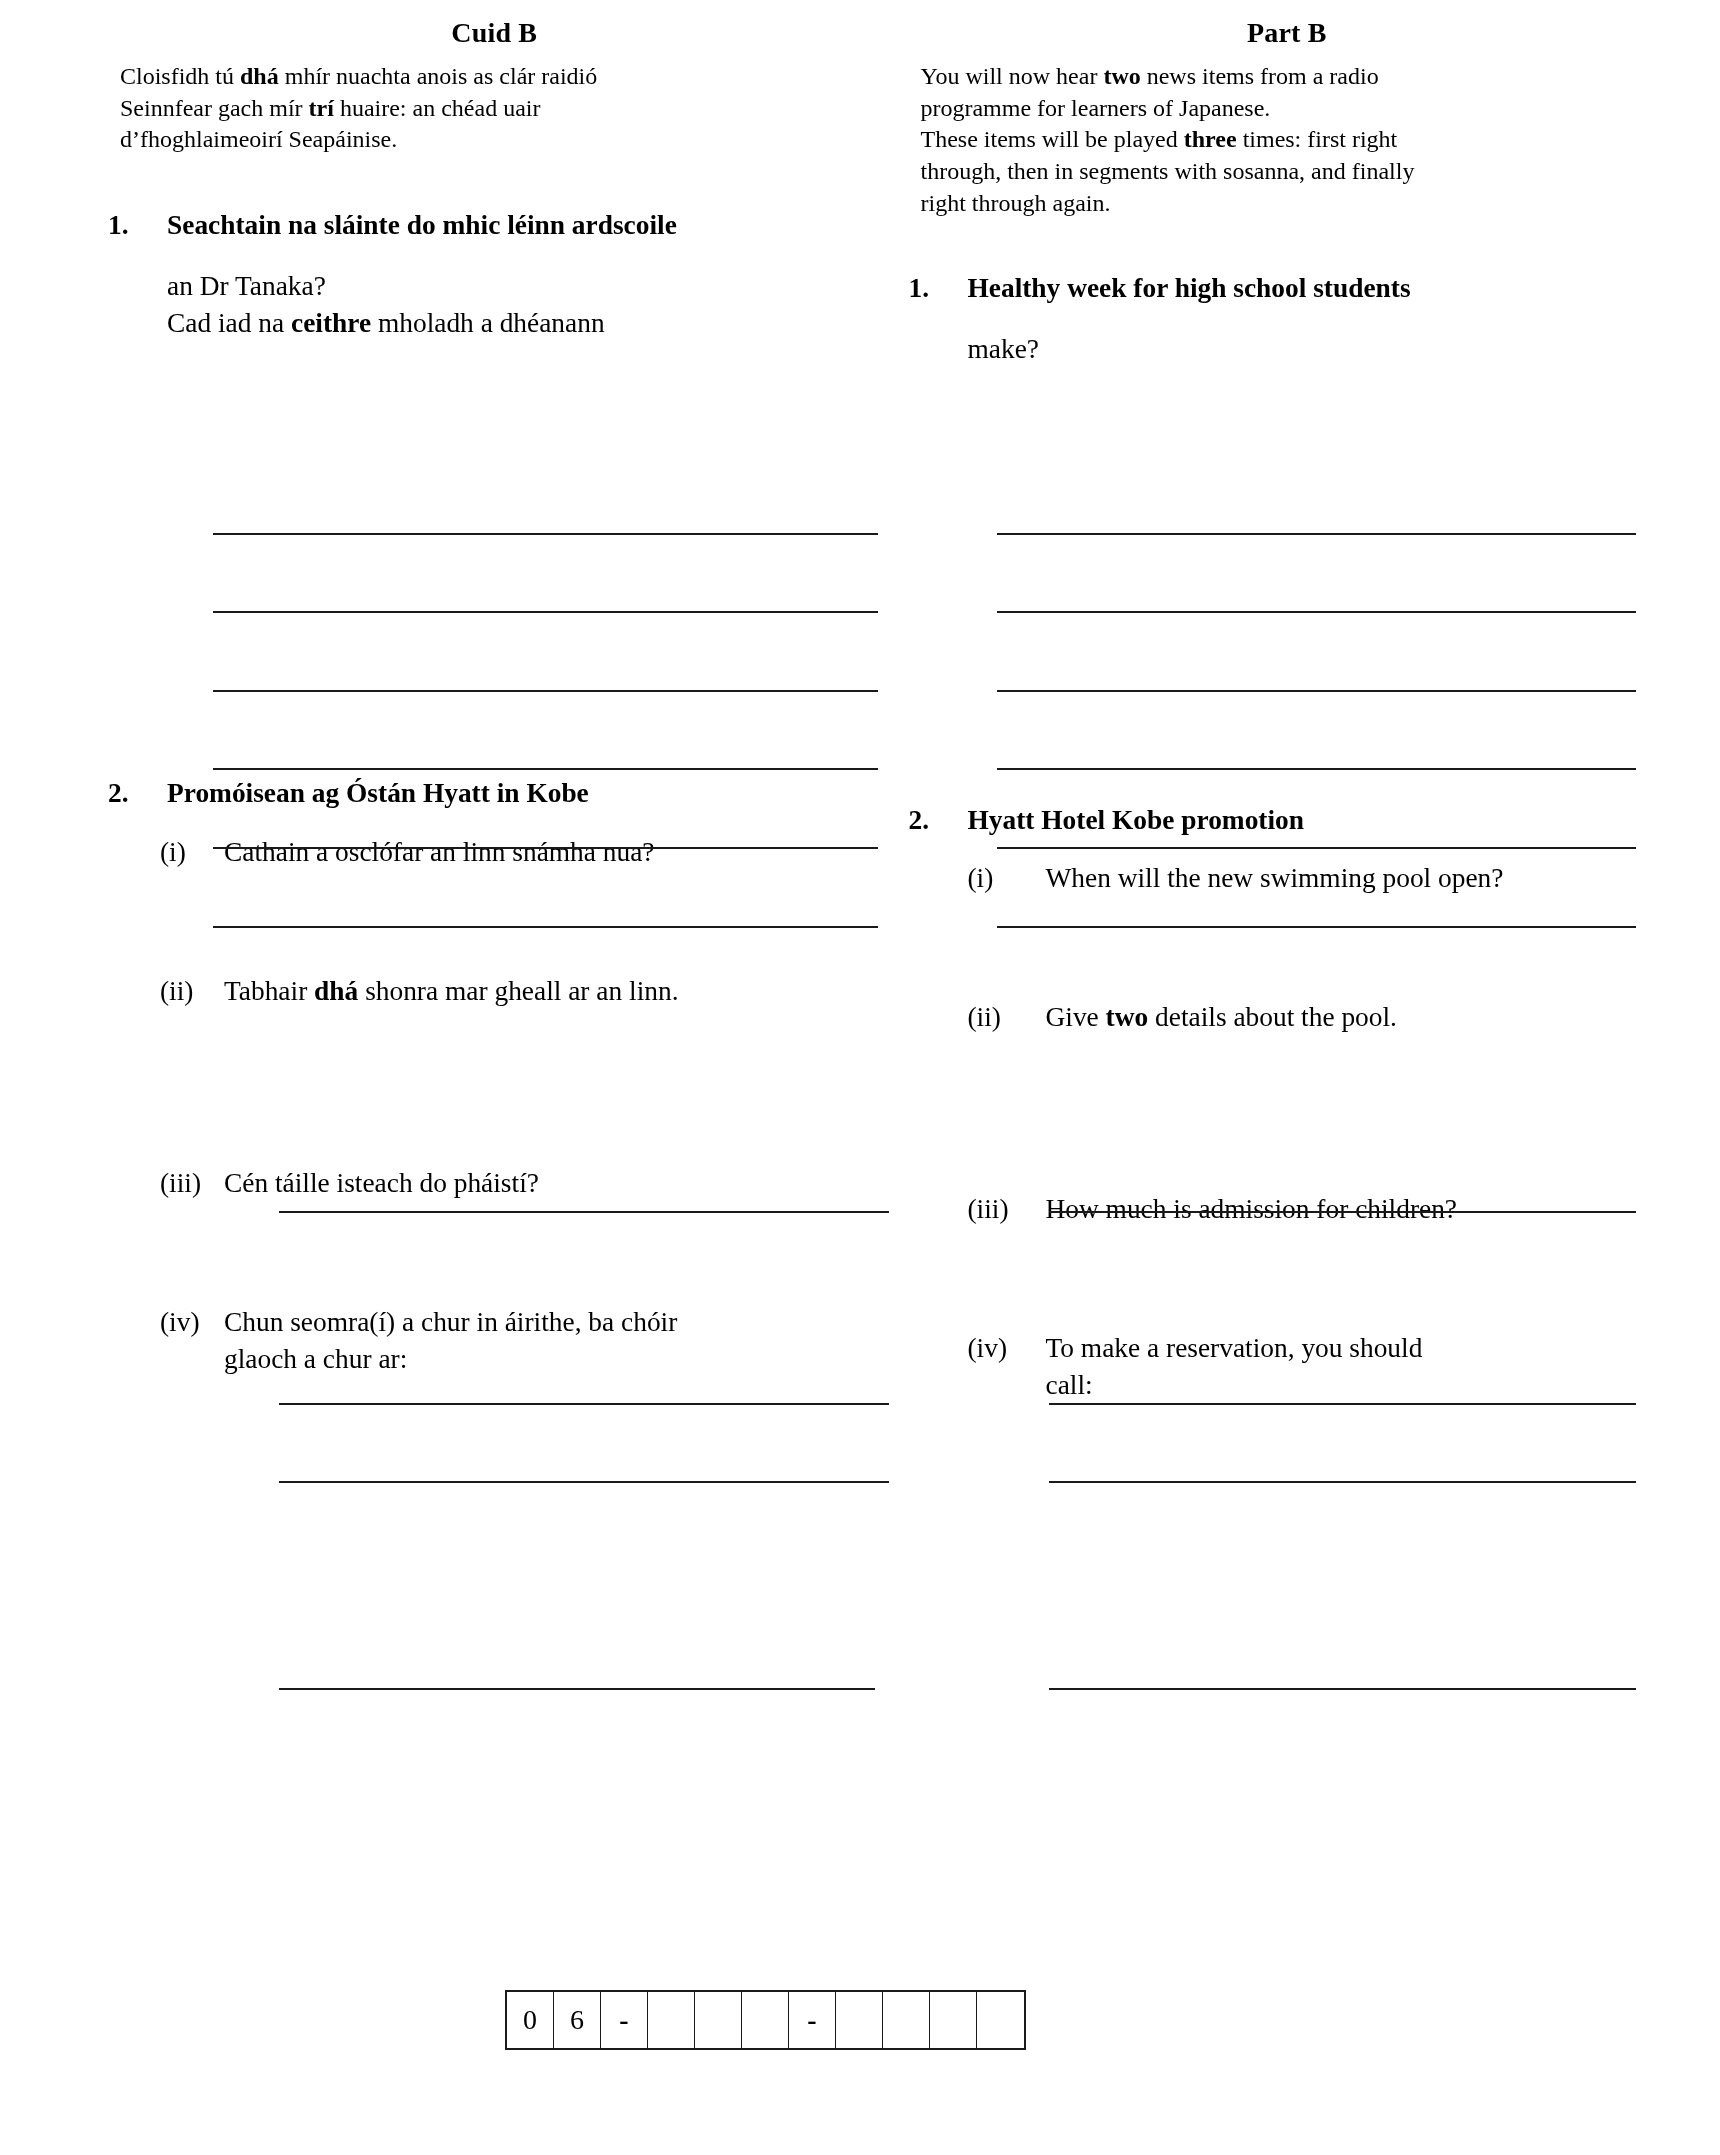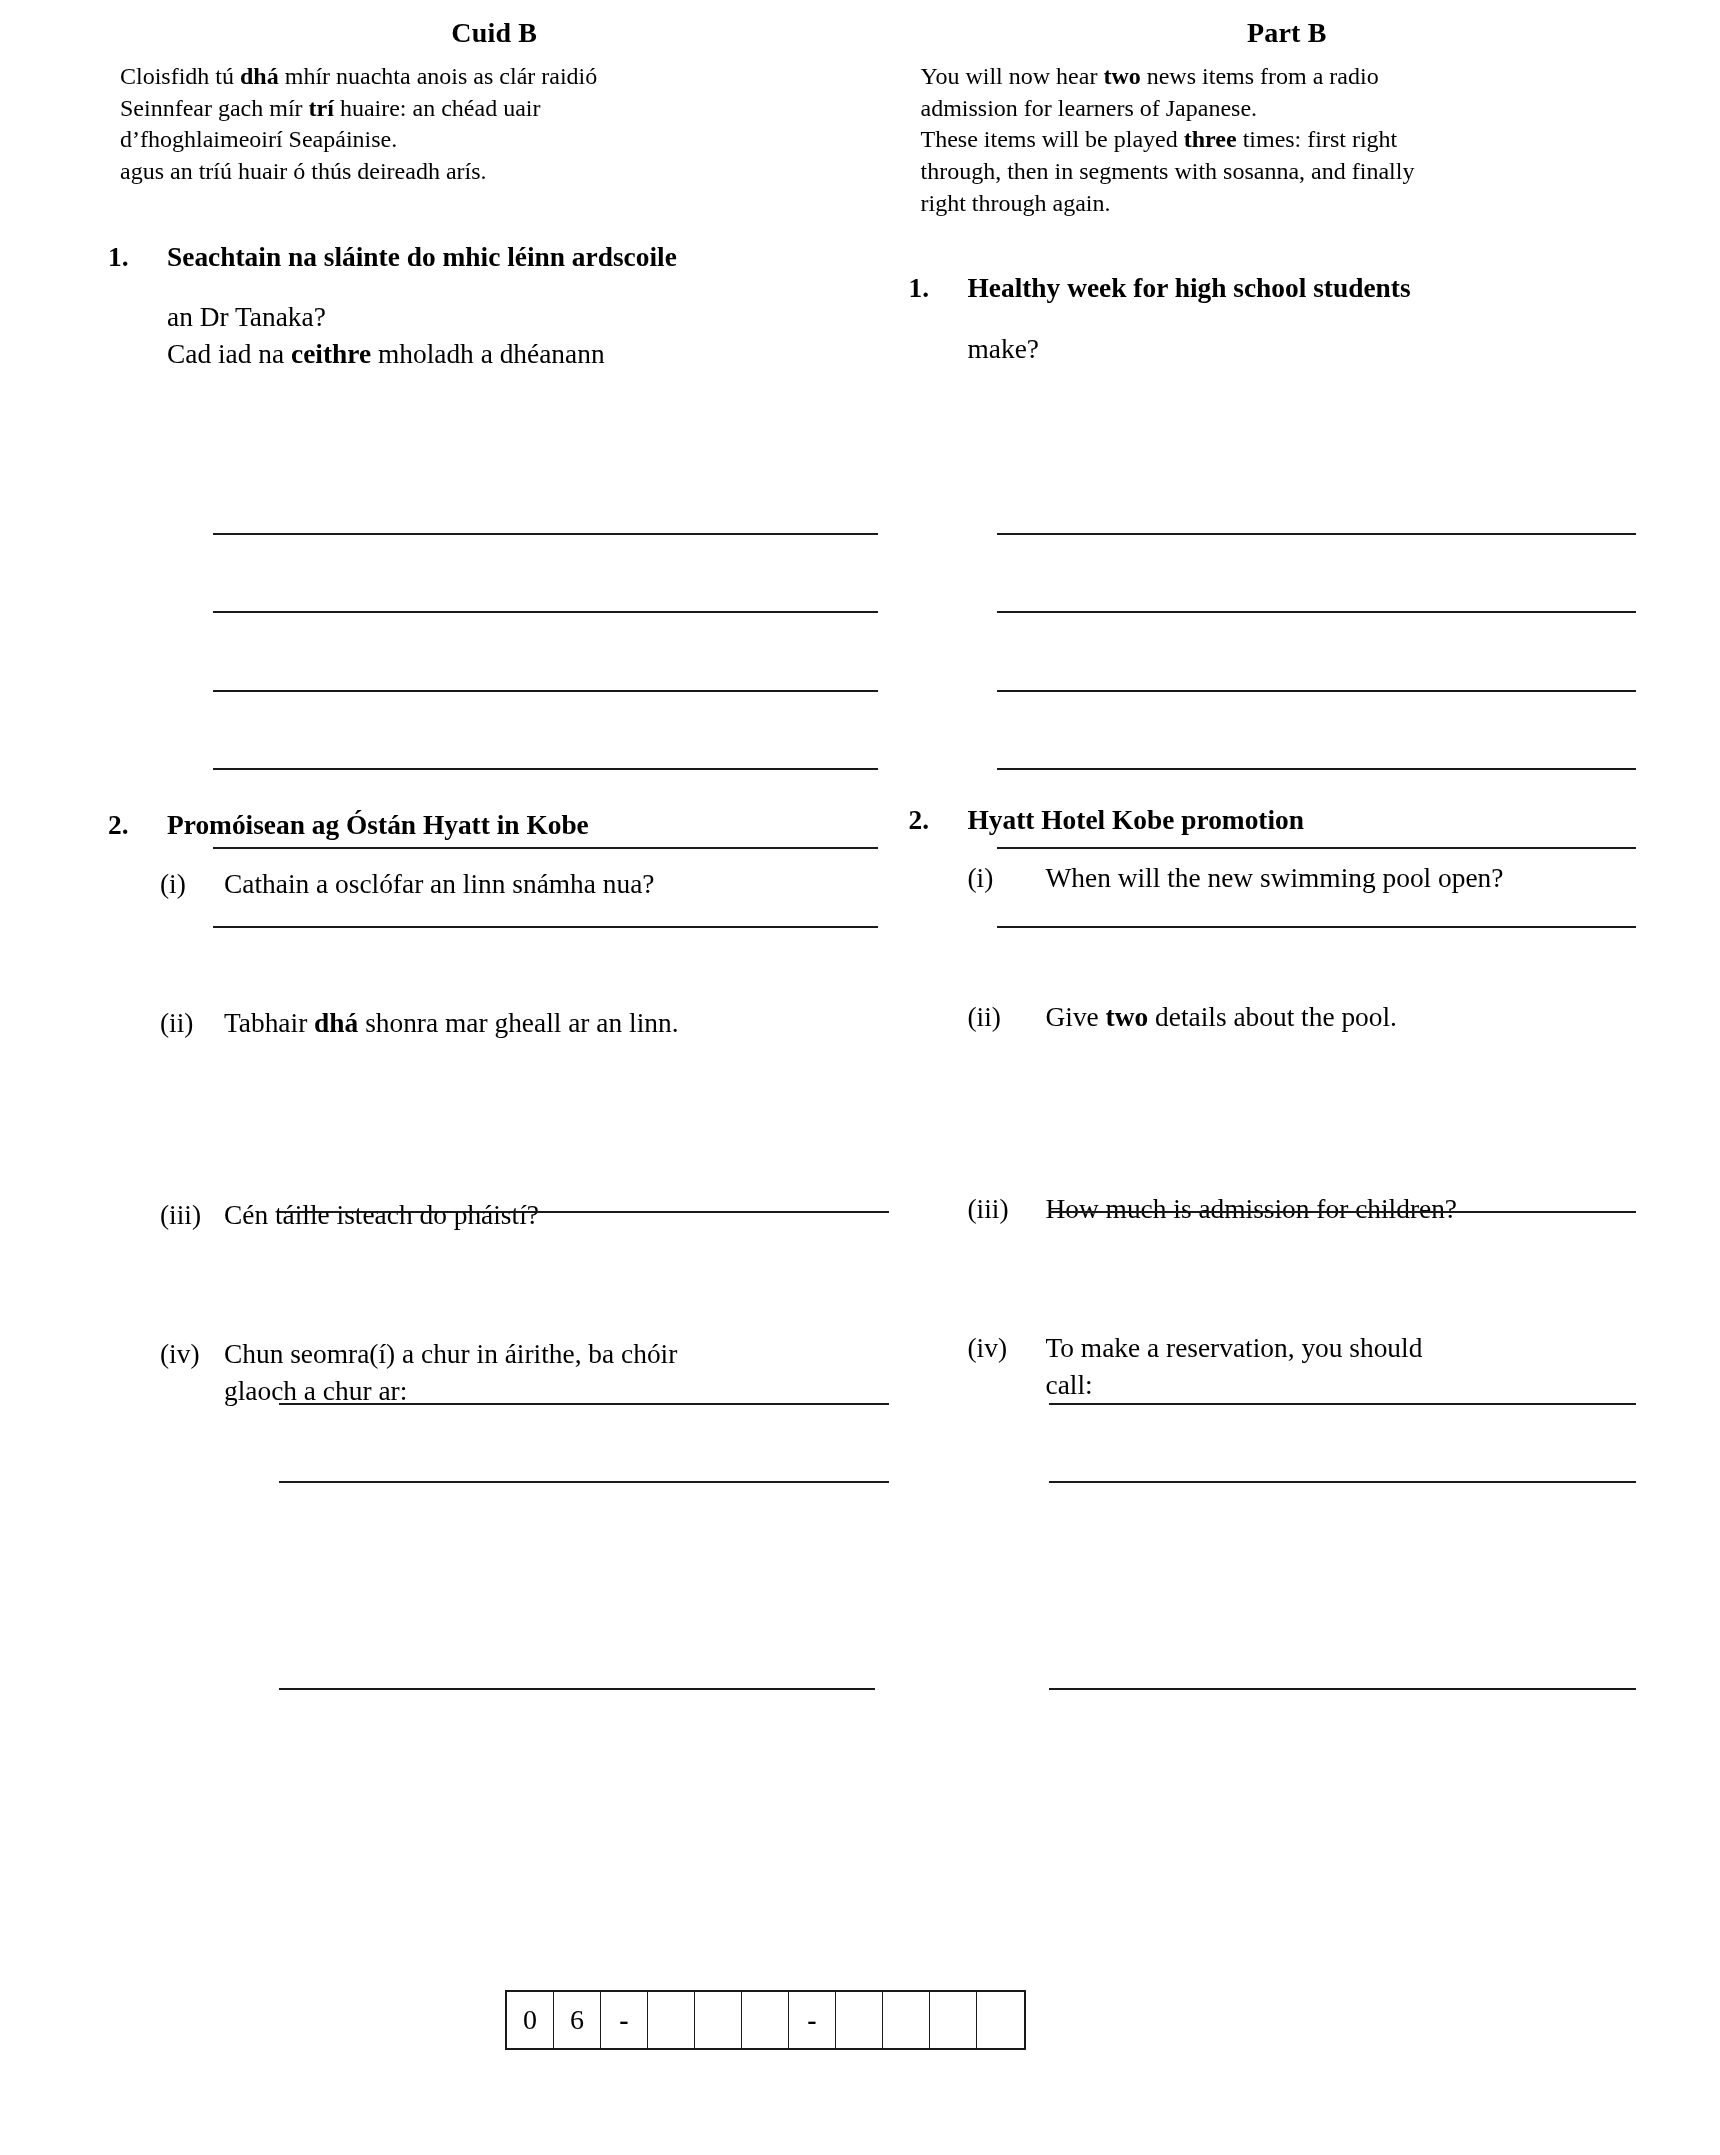--- a/index.html
+++ b/index.html
@@ -144,21 +144,20 @@
   <div class="columns">
 
     <div class="col col-irish">
 
       <div class="part-title">Cuid B</div>
 
       <div class="intro">
           <span class="ln">Cloisfidh tú <b>dhá</b> mhír nuachta anois as clár raidió</span>
           <span class="ln">Seinnfear gach mír <b>trí</b> huaire: an chéad uair</span>
           <span class="ln">d’fhoghlaimeoirí Seapáinise.</span>
-          <span class="ln">agus an tríú huair ó thús deireadh arís.</span>
         </div>
 
       <div style="height:42px"></div>
 
       <div class="q-head">
         <span class="q-num">1.</span>
         <span class="q-title">Seachtain na sláinte do mhic léinn ardscoile</span>
       </div>
 
       <div style="height:26.5px"></div>
@@ -213,21 +212,21 @@
       </div>
 
     </div>
 
     <div class="col col-english">
 
       <div class="part-title">Part B</div>
 
       <div class="intro">
           <span class="ln">You will now hear <b>two</b> news items from a radio</span>
-          <span class="ln">admission for learners of Japanese.</span>
+          <span class="ln">programme for learners of Japanese.</span>
           <span class="ln">These items will be played <b>three</b> times: first right</span>
           <span class="ln">through, then in segments with sosanna, and finally</span>
           <span class="ln">right through again.</span>
         </div>
 
       <div style="height:42px"></div>
 
       <div class="q-head">
         <span class="q-num">1.</span>
         <span class="q-title">Healthy week for high school students</span>

